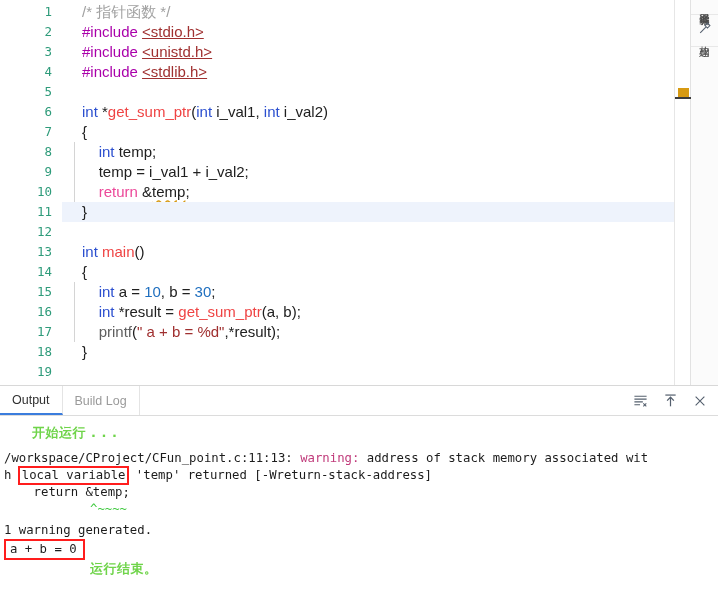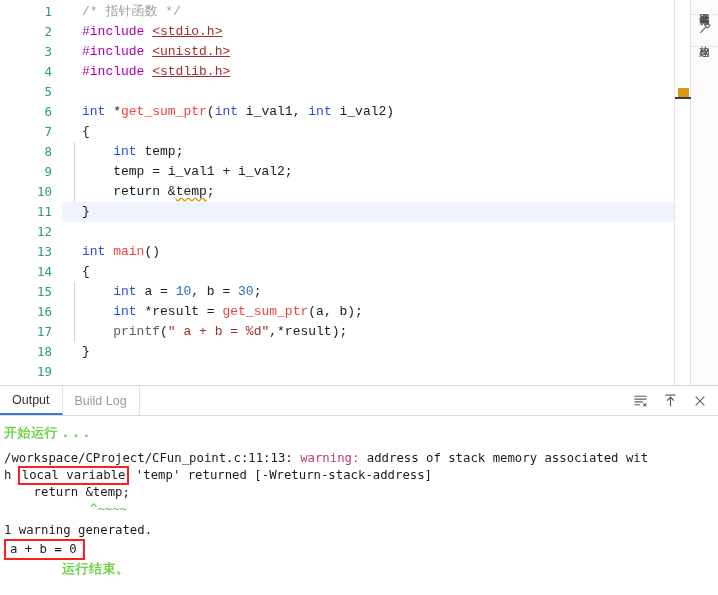--- a/index.html
+++ b/index.html
@@ -53,22 +53,22 @@
   .code-lines {
     position: relative;
     flex: 1 1 auto;
     padding-top: 2px;
     overflow: hidden;
   }
   .cl {
     height: 20px;
     line-height: 20px;
     white-space: pre;
-    font-family: Liberation Mono, monospace;
-    font-size: 13px;
+    font-family: Liberation Sans, sans-serif;
+    font-size: 15px;
     color: #202020;
     padding-left: 20px;
     position: relative;
   }
   .cl.hl { background: #eef3fc; }
 
   
   .guide {
     position: absolute;
     left: 12px;
@@ -79,21 +79,21 @@
   }
 
   
   .t-com   { color: #a0a0a0; }
   .t-pre   { color: #aa00aa; }
   .t-hdr   { color: #a03030; text-decoration: underline; text-decoration-color:#a03030; }
   .t-kw    { color: #2b4fcf; }
   .t-fn    { color: #ef4444; }
   .t-id    { color: #202020; }
   .t-num   { color: #1f6fbf; }
-  .t-ret   { color: #0f172a; }
+  .t-ret   { color: #ec4899; }
   .t-str   { color: #a03030; }
   .t-call  { color: #606060; }
   .t-op    { color: #202020; }
   .squig {
     text-decoration: underline wavy #d79a12;
     text-underline-offset: 2px;
   }
 
   
   .v-scroll {
@@ -210,20 +210,21 @@
     line-height: 17px;
     color: #1c1c1c;
   }
   .ol { white-space: pre; position: relative; }
   .ol-green {
     color: #6fd44a;
     font-family: "DejaVu Sans", sans-serif;
     font-size: 13px;
     font-weight: bold;
     letter-spacing: .5px;
+    margin-left: 28px;
   }
   .o-warn { color: #c03a7a; }
   .o-caret { color: #3ec93e; }
   .spacer-sm { height: 9px; }
   .spacer-xs { height: 4px; }
 
   .boxed {
     outline: 2px solid #ff1d1d;
     display: inline-block;
     padding: 0 2px;

